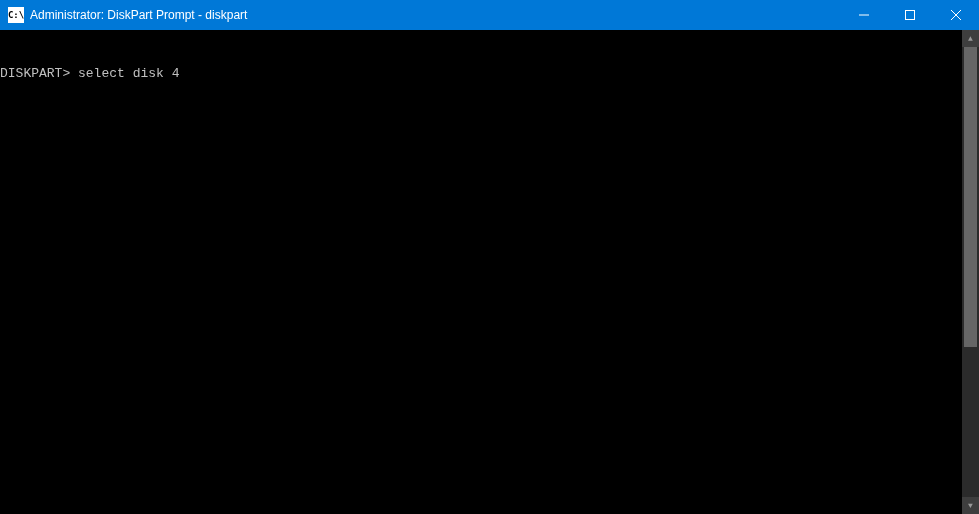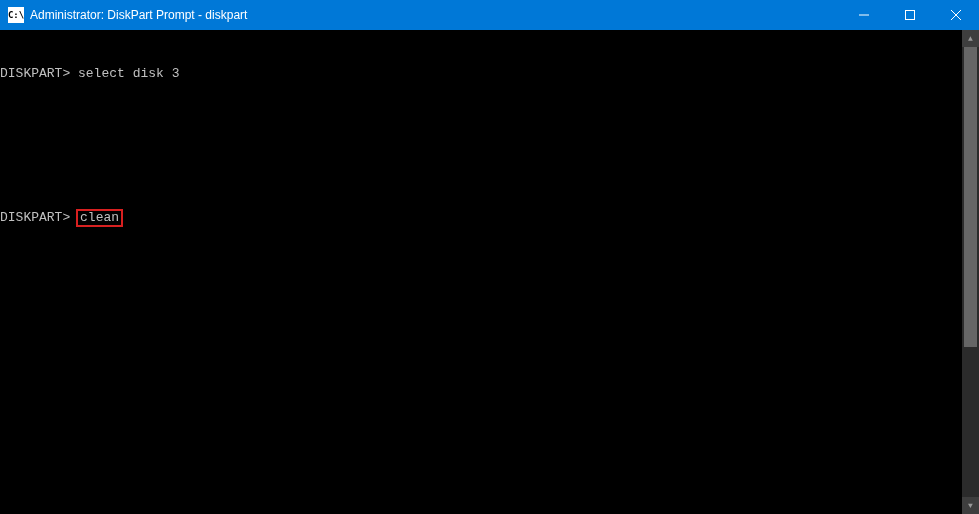--- a/index.html
+++ b/index.html
@@ -123,24 +123,23 @@
       <svg width="10" height="10" viewBox="0 0 10 10">
           <line x1="0" y1="0" x2="10" y2="10" stroke="#fff" stroke-width="1"></line>
           <line x1="10" y1="0" x2="0" y2="10" stroke="#fff" stroke-width="1"></line>
         </svg>
     </div>
   </div>
 </div>
 
 <div class="terminal">
   <div class="content">
-    <div class="line"><span>DISKPART&gt;</span><span> select disk 3</span></div>
+    <div class="line"><span>DISKPART&gt;</span><span> select disk 4</span></div>
     <div class="blank"></div>
     <div class="blank"></div>
-    <div class="line"><span>DISKPART&gt;</span> <span class="hl">clean</span></div>
     <div class="blank"></div>
     <div class="blank"></div>
     <div class="blank"></div>
     
     
     
     
     
     
     

